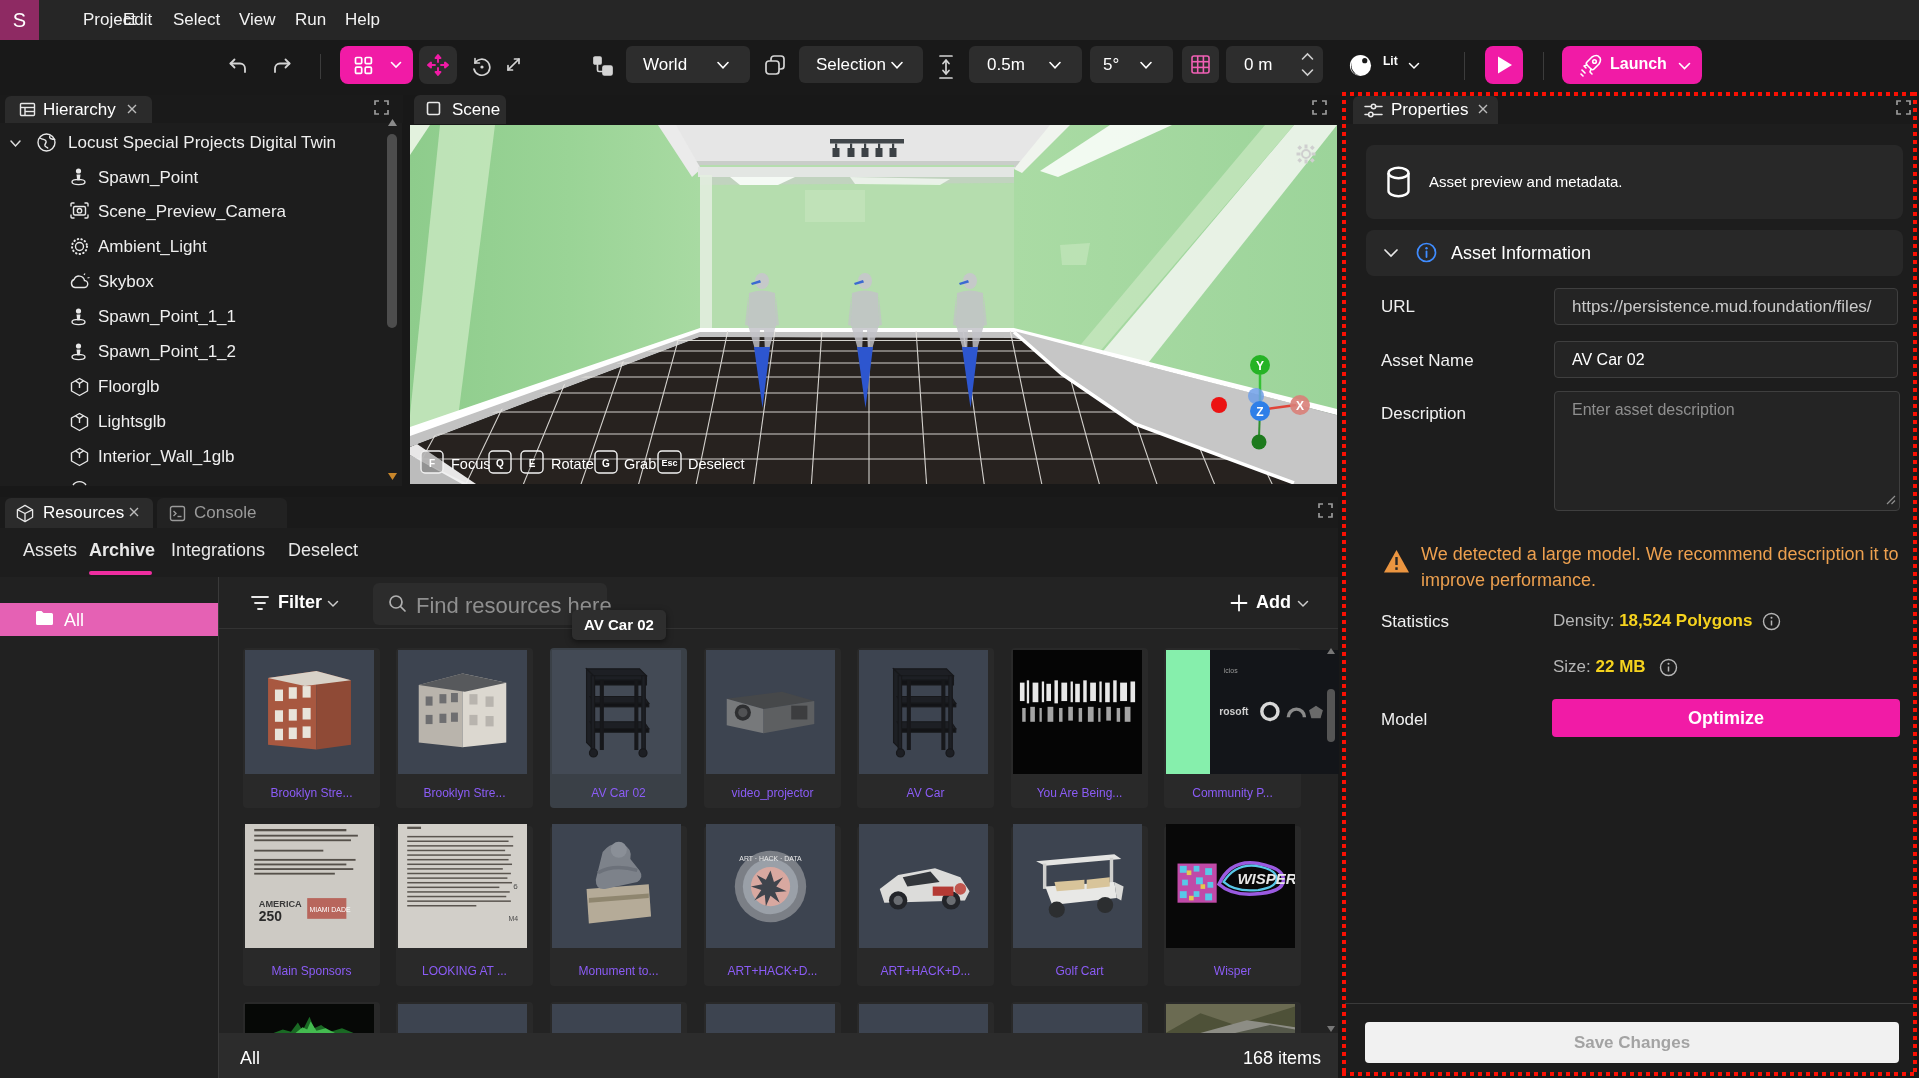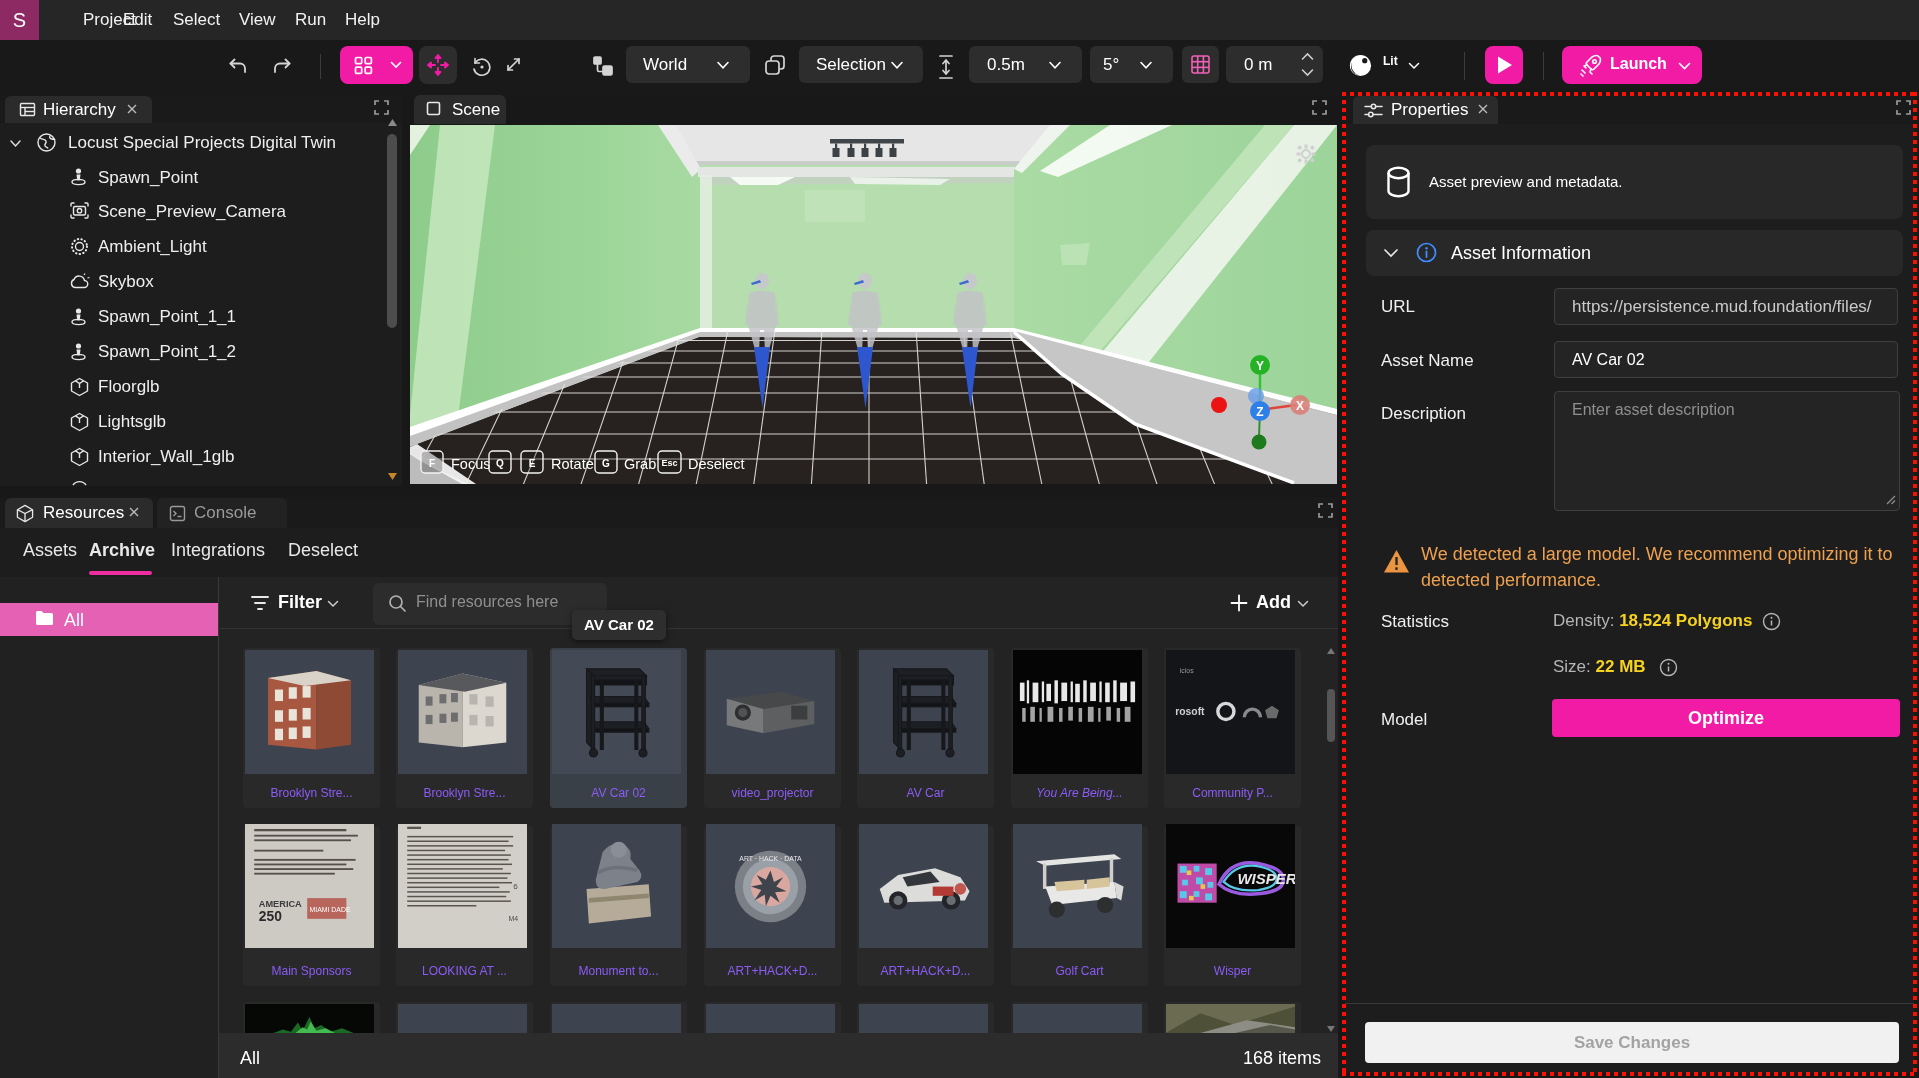--- a/index.html
+++ b/index.html
@@ -529,21 +529,21 @@
 </svg>
 <div class="abs" style="left:278px;top:592px;color:#fff;font-size:18px;font-weight:bold;">Filter</div>
 <svg class="abs" style="left:327px;top:600px;" width="12" height="8" viewBox="0 0 12 8" fill="none" stroke="#ccc" stroke-width="1.5" stroke-linecap="round">
     <path d="M1.5 1.5 L6 6 L10.5 1.5"></path>
   </svg>
 <div class="abs" style="left:373px;top:583px;width:234px;height:42px;background:#2c2c2c;border-radius:6px;"></div>
 <svg class="abs" style="left:388px;top:594px;" width="19" height="19" viewBox="0 0 19 19" fill="none" stroke="#b0b0b0" stroke-width="1.7">
     <circle cx="8" cy="8" r="6"></circle>
     <path d="M12.5 12.5 L17 17" stroke-linecap="round"></path>
   </svg>
-<div class="abs" style="left:416px;top:593px;color:#8f8f8f;font-size:16px;">Find resources here</div>
+<div class="abs" style="left:416px;top:593px;color:#8f8f8f;font-size:22px;">Find resources here</div>
 
 <svg class="abs" style="left:1230px;top:594px;" width="18" height="18" viewBox="0 0 18 18" fill="none" stroke="#fff" stroke-width="1.8" stroke-linecap="round">
     <path d="M9 1.5 V16.5"></path>
     <path d="M1.5 9 H16.5"></path>
   </svg>
 <div class="abs" style="left:1256px;top:592px;color:#fff;font-size:18px;font-weight:bold;">Add</div>
 <svg class="abs" style="left:1297px;top:600px;" width="12" height="8" viewBox="0 0 12 8" fill="none" stroke="#ccc" stroke-width="1.5" stroke-linecap="round">
     <path d="M1.5 1.5 L6 6 L10.5 1.5"></path>
   </svg>
 <div class="abs" style="left:219px;top:628px;width:1119px;height:1px;background:#333;"></div>
@@ -689,24 +689,24 @@
         <rect x="48" y="55" width="4" height="12" opacity="0.7"></rect>
         <rect x="57" y="56" width="3" height="12" opacity="0.7"></rect>
         <rect x="65" y="55" width="5" height="13" opacity="0.7"></rect>
         <rect x="74" y="56" width="2" height="12" opacity="0.7"></rect>
         <rect x="81" y="55" width="4" height="12" opacity="0.7"></rect>
         <rect x="90" y="56" width="3" height="12" opacity="0.7"></rect>
         <rect x="97" y="55" width="5" height="13" opacity="0.7"></rect>
   </g>
  </svg>
 </div>
-<div class="abs cardlabel" style="left:1011px;top:786px;font-style:italic;">You Are Being...</div>
+<div class="abs cardlabel" style="left:1011px;top:786px;">You Are Being...</div>
 
 <div class="abs card" style="left:1164px;top:648px;height:160px;"></div>
-<div class="abs thumb" style="left:1166px;top:650px;width:129px;height:124px;background:#737373;">
+<div class="abs thumb" style="left:1166px;top:650px;width:129px;height:124px;background:#86efac;padding-left:44px;">
  <svg width="129" height="124" viewBox="0 0 112 119" preserveAspectRatio="xMidYMid slice">
   <rect x="0" y="0" width="112" height="119" fill="#131519"></rect>
   <text x="12" y="26" font-size="6" fill="#9a9a9a" font-family="Liberation Sans">icios</text>
   <text x="8" y="62" font-size="9" fill="#cfcfcf" font-family="Liberation Sans" font-weight="bold">rosoft</text>
   <circle cx="52" cy="59" r="7" fill="none" stroke="#d8d8d8" stroke-width="3"></circle>
   <path d="M68 64 a7 7 0 0 1 14 0" fill="none" stroke="#8a8a8a" stroke-width="3"></path>
   <path d="M92 54 l6 4 -2 7 h-8 l-2 -7 Z" fill="#6a6a6a"></path>
  </svg>
 </div>
 <div class="abs cardlabel" style="left:1164px;top:786px;">Community P...</div>
@@ -945,21 +945,21 @@
 <div class="abs pinput" style="left:1554px;top:391px;width:346px;height:120px;padding:9px 0 0 17px;color:#8f8f8f;">Enter asset description</div>
 <svg class="abs" style="left:1886px;top:495px;" width="10" height="10" viewBox="0 0 10 10" stroke="#8f8f8f" stroke-width="1.2">
     <path d="M9 1 L1 9 M9 5.5 L5.5 9"></path>
   </svg>
 
 <svg class="abs" style="left:1383px;top:549px;" width="27" height="25" viewBox="0 0 27 25" fill="#eb9540">
     <path d="M13.5 1 L26 23.5 H1 Z"></path>
     <rect x="12.3" y="8" width="2.4" height="8" fill="#262626"></rect>
     <rect x="12.3" y="18.3" width="2.4" height="2.6" fill="#262626"></rect>
   </svg>
-<div class="abs" style="left:1421px;top:541px;width:478px;color:#eda04f;font-size:18px;line-height:26px;">We detected a large model. We recommend optimizing it to detected performance.</div>
+<div class="abs" style="left:1421px;top:541px;width:478px;color:#eda04f;font-size:18px;line-height:26px;">We detected a large model. We recommend description it to improve performance.</div>
 
 <div class="abs plabel" style="left:1381px;top:612px;">Statistics</div>
 <div class="abs" style="left:1553px;top:611px;color:#b5b5b5;font-size:17px;">Density: <span style="color:#f6d31e;font-weight:bold;">18,524 Polygons</span></div>
 <svg class="abs" style="left:1762px;top:612px;" width="19" height="19" viewBox="0 0 19 19" fill="none">
     <circle cx="9.5" cy="9.5" r="8" stroke="#b5b5b5" stroke-width="1.4"></circle>
     <path d="M9.5 8.5 V13.5" stroke="#b5b5b5" stroke-width="1.5"></path>
     <circle cx="9.5" cy="5.8" r="1" fill="#b5b5b5"></circle>
   </svg>
 <div class="abs" style="left:1553px;top:657px;color:#b5b5b5;font-size:17px;">Size: <span style="color:#f6d31e;font-weight:bold;">22 MB</span></div>
 <svg class="abs" style="left:1659px;top:658px;" width="19" height="19" viewBox="0 0 19 19" fill="none">

